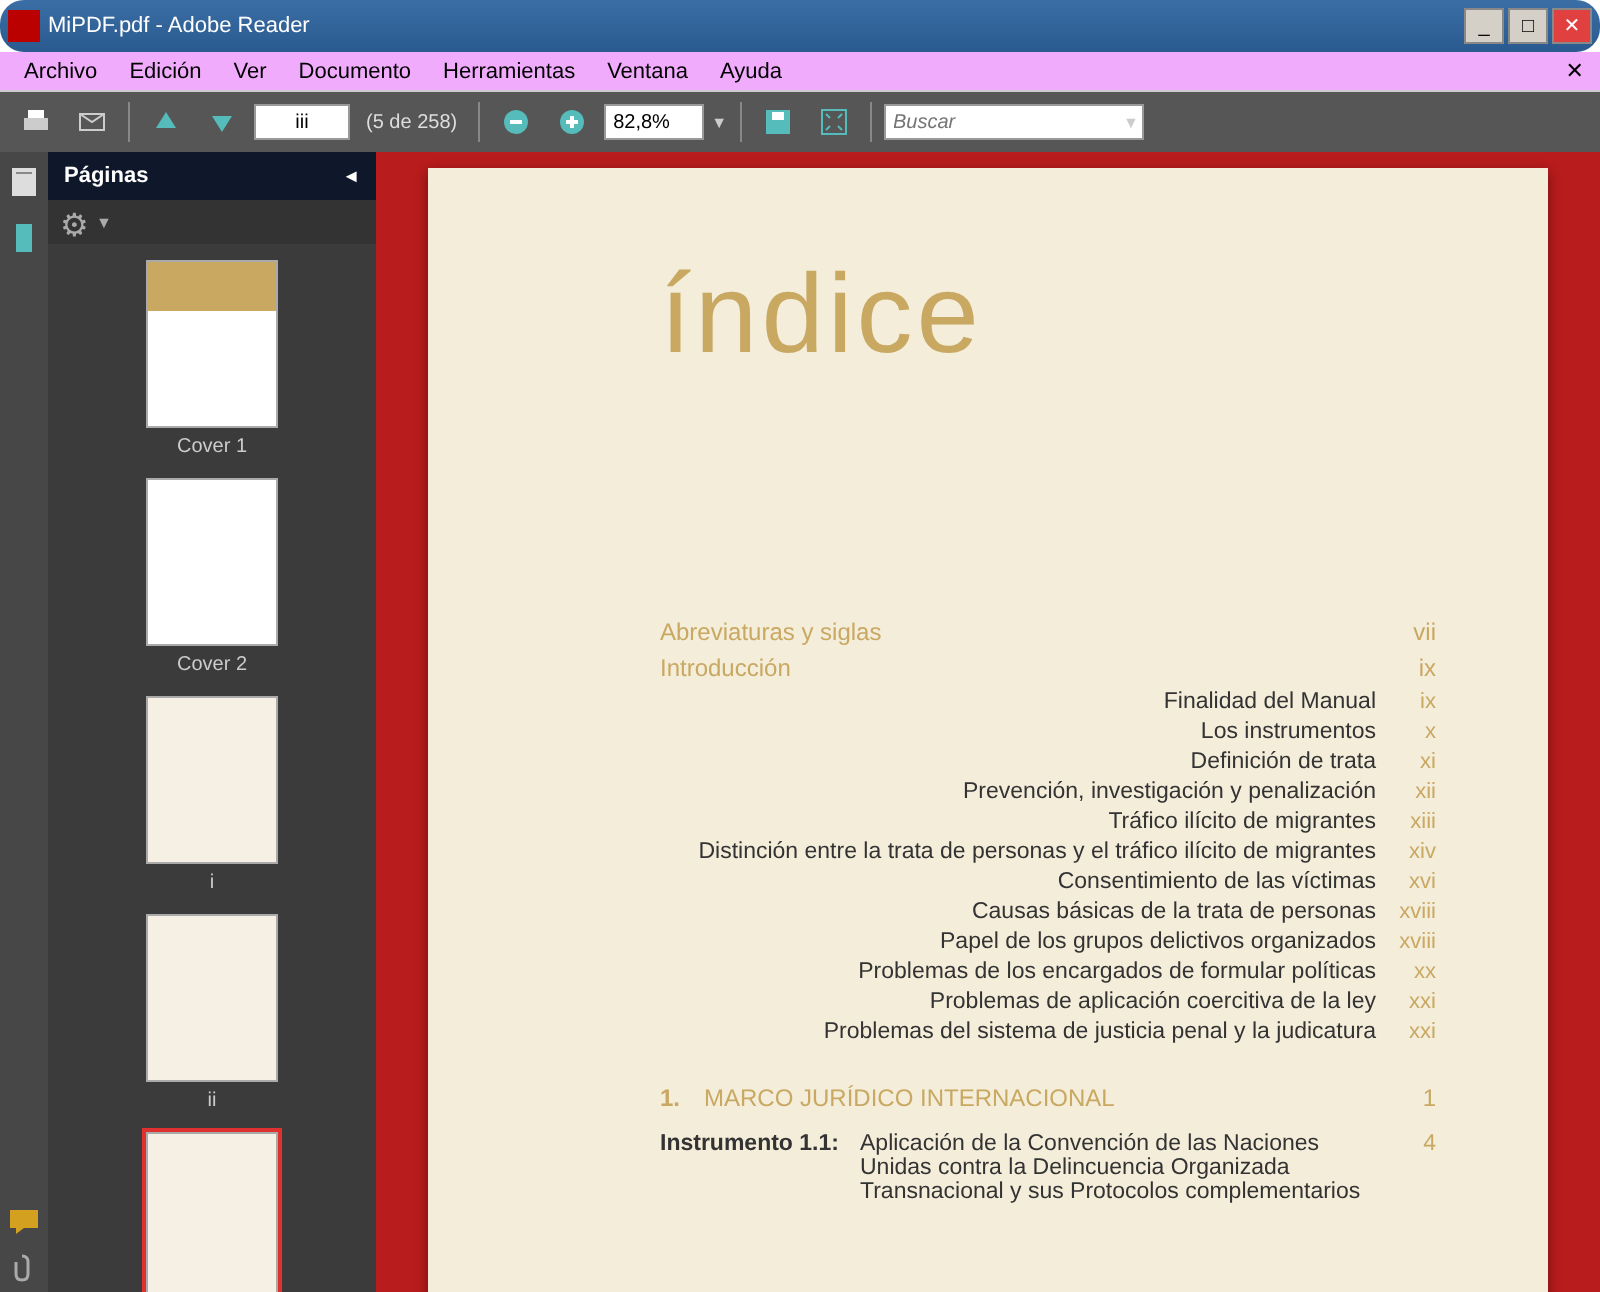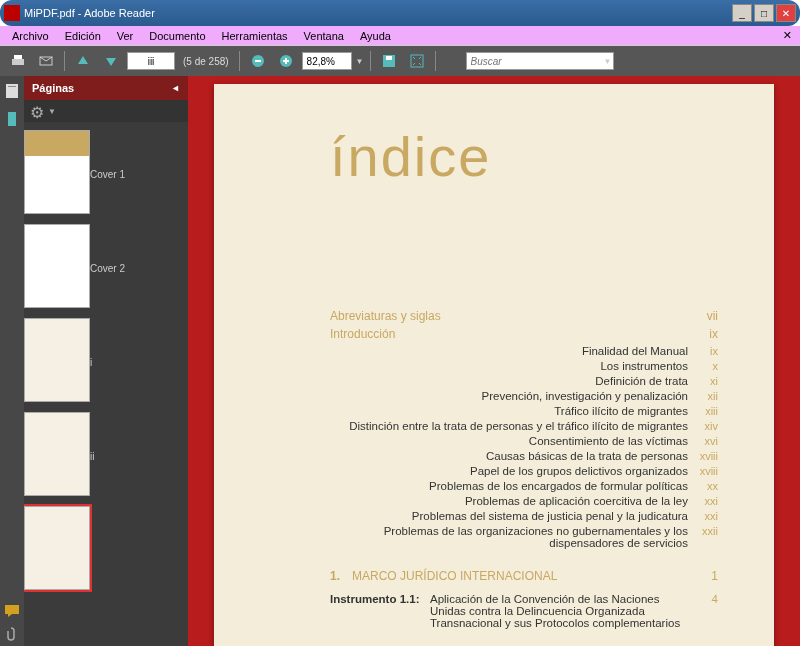--- a/index.html
+++ b/index.html
@@ -16,38 +16,38 @@
 .menubar .menuitem { padding: 2px 8px; cursor: default; }
 .menubar .menu-x { position: absolute; right: 4px; font-size: 11px; padding: 0 4px; cursor: default; }
 
 .toolbar { height: 30px; background: #565656; display: flex; align-items: center; padding: 0 6px; gap: 4px; }
 .tbbtn { width: 24px; height: 24px; display: flex; align-items: center; justify-content: center; cursor: default; border-radius: 2px; }
 .tbsep { width: 1px; height: 20px; background: #888; margin: 0 2px; }
 .tbinput { height: 18px; background: #fff; border: 1px solid #999; font-size: 10px; padding: 0 4px; }
 .pagebox { width: 48px; text-align: center; }
 .pagelabel { color: #ddd; font-size: 10px; padding: 0 4px; }
 .zoombox { width: 50px; }
-.searchbox { width: 148px; color: #888; font-style: italic; margin-left: 24px; }
+.searchbox { width: 130px; color: #888; font-style: italic; }
 
 .main { display: flex; height: 570px; }
 
 .sidebar { width: 188px; background: #3b3b3b; display: flex; }
 .sidetabs { width: 24px; background: #474747; display: flex; flex-direction: column; align-items: center; padding-top: 6px; gap: 10px; }
 .sidetab { width: 18px; height: 18px; display: flex; align-items: center; justify-content: center; cursor: default; }
 
 .panel { flex: 1; display: flex; flex-direction: column; }
-.panel-header { height: 24px; background: #7f1d1d; color: #fff; font-size: 11px; font-weight: bold; display: flex; align-items: center; padding: 0 8px; justify-content: space-between; }
+.panel-header { height: 24px; background: #0f172a; color: #fff; font-size: 11px; font-weight: bold; display: flex; align-items: center; padding: 0 8px; justify-content: space-between; }
 .panel-toolbar { height: 22px; background: #333; display: flex; align-items: center; padding: 0 6px; }
 .panel-gear { width: 16px; height: 16px; color: #aaa; cursor: default; }
 
 .thumbs { flex: 1; overflow-y: auto; padding: 8px 0; }
 .thumbs::-webkit-scrollbar { width: 14px; }
 .thumbs::-webkit-scrollbar-track { background: #555; }
 .thumbs::-webkit-scrollbar-thumb { background: #888; border: 1px solid #666; }
-.thumb { display: flex; flex-direction: row; align-items: center; margin-bottom: 10px; }
+.thumb { display: flex; flex-direction: column; align-items: center; margin-bottom: 10px; }
 .thumb-img { width: 66px; height: 84px; background: #f5efe4; border: 1px solid #aaa; position: relative; }
 .thumb-img.sel { outline: 2px solid #e03030; }
 .thumb-img.white { background: #fff; }
 .thumb-cover { background: linear-gradient(#c9a862 30%, #fff 30%); }
 .thumb-label { color: #ccc; font-size: 10px; margin-top: 4px; }
 
 .side-bottom { position: absolute; bottom: 4px; left: 4px; display: flex; flex-direction: column; gap: 6px; }
 .side-bottom .icn { width: 16px; height: 16px; }
 
 .docarea { flex: 1; background: #b91c1c; overflow: auto; display: flex; justify-content: center; padding: 8px; }
@@ -262,24 +262,20 @@
             <span class="pn">xx</span>
           </div>
           <div class="toc-line">
             <span class="txt">Problemas de aplicación coercitiva de la ley</span>
             <span class="pn">xxi</span>
           </div>
           <div class="toc-line">
             <span class="txt">Problemas del sistema de justicia penal y la judicatura</span>
             <span class="pn">xxi</span>
           </div>
-          <div class="toc-line">
-            <span class="txt">Problemas de las organizaciones no gubernamentales y los dispensadores de servicios</span>
-            <span class="pn">xxii</span>
-          </div>
         </div>
 
       <div class="toc-num-sec">
         <span class="num">1.</span>
         <span class="txt">MARCO JURÍDICO INTERNACIONAL</span>
         <span class="pn">1</span>
       </div>
 
       <div class="toc-instr">
         <span class="lbl">Instrumento 1.1:</span>

